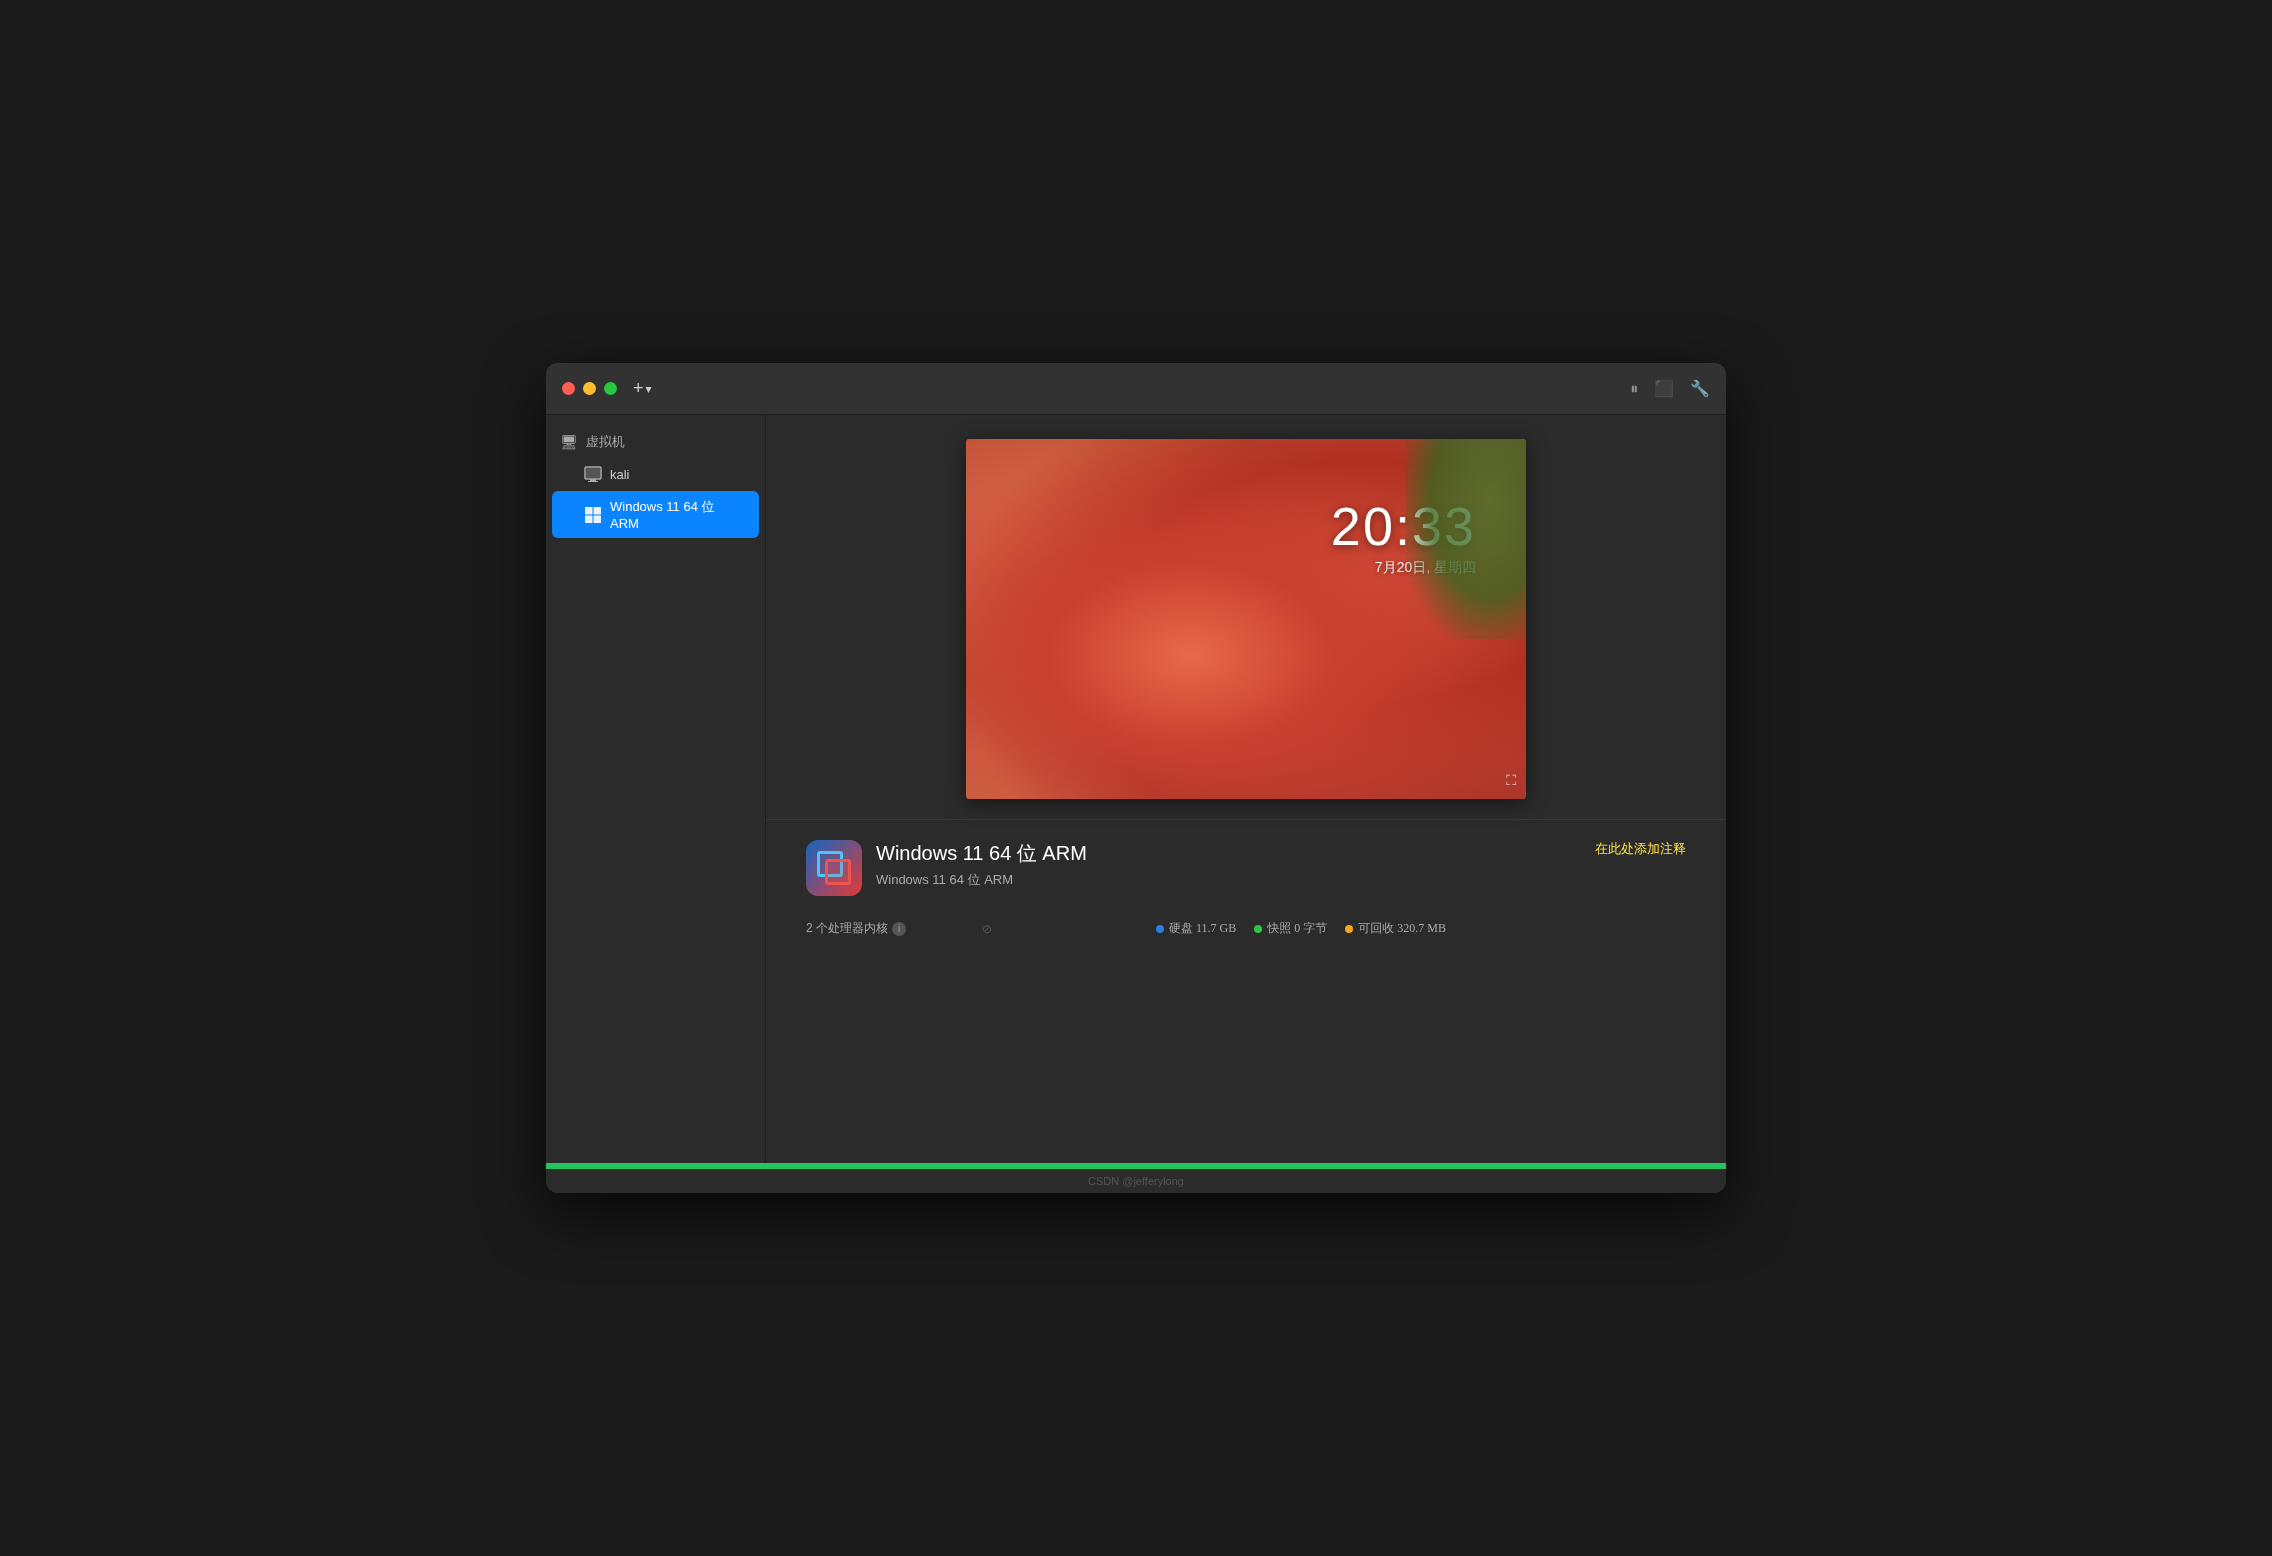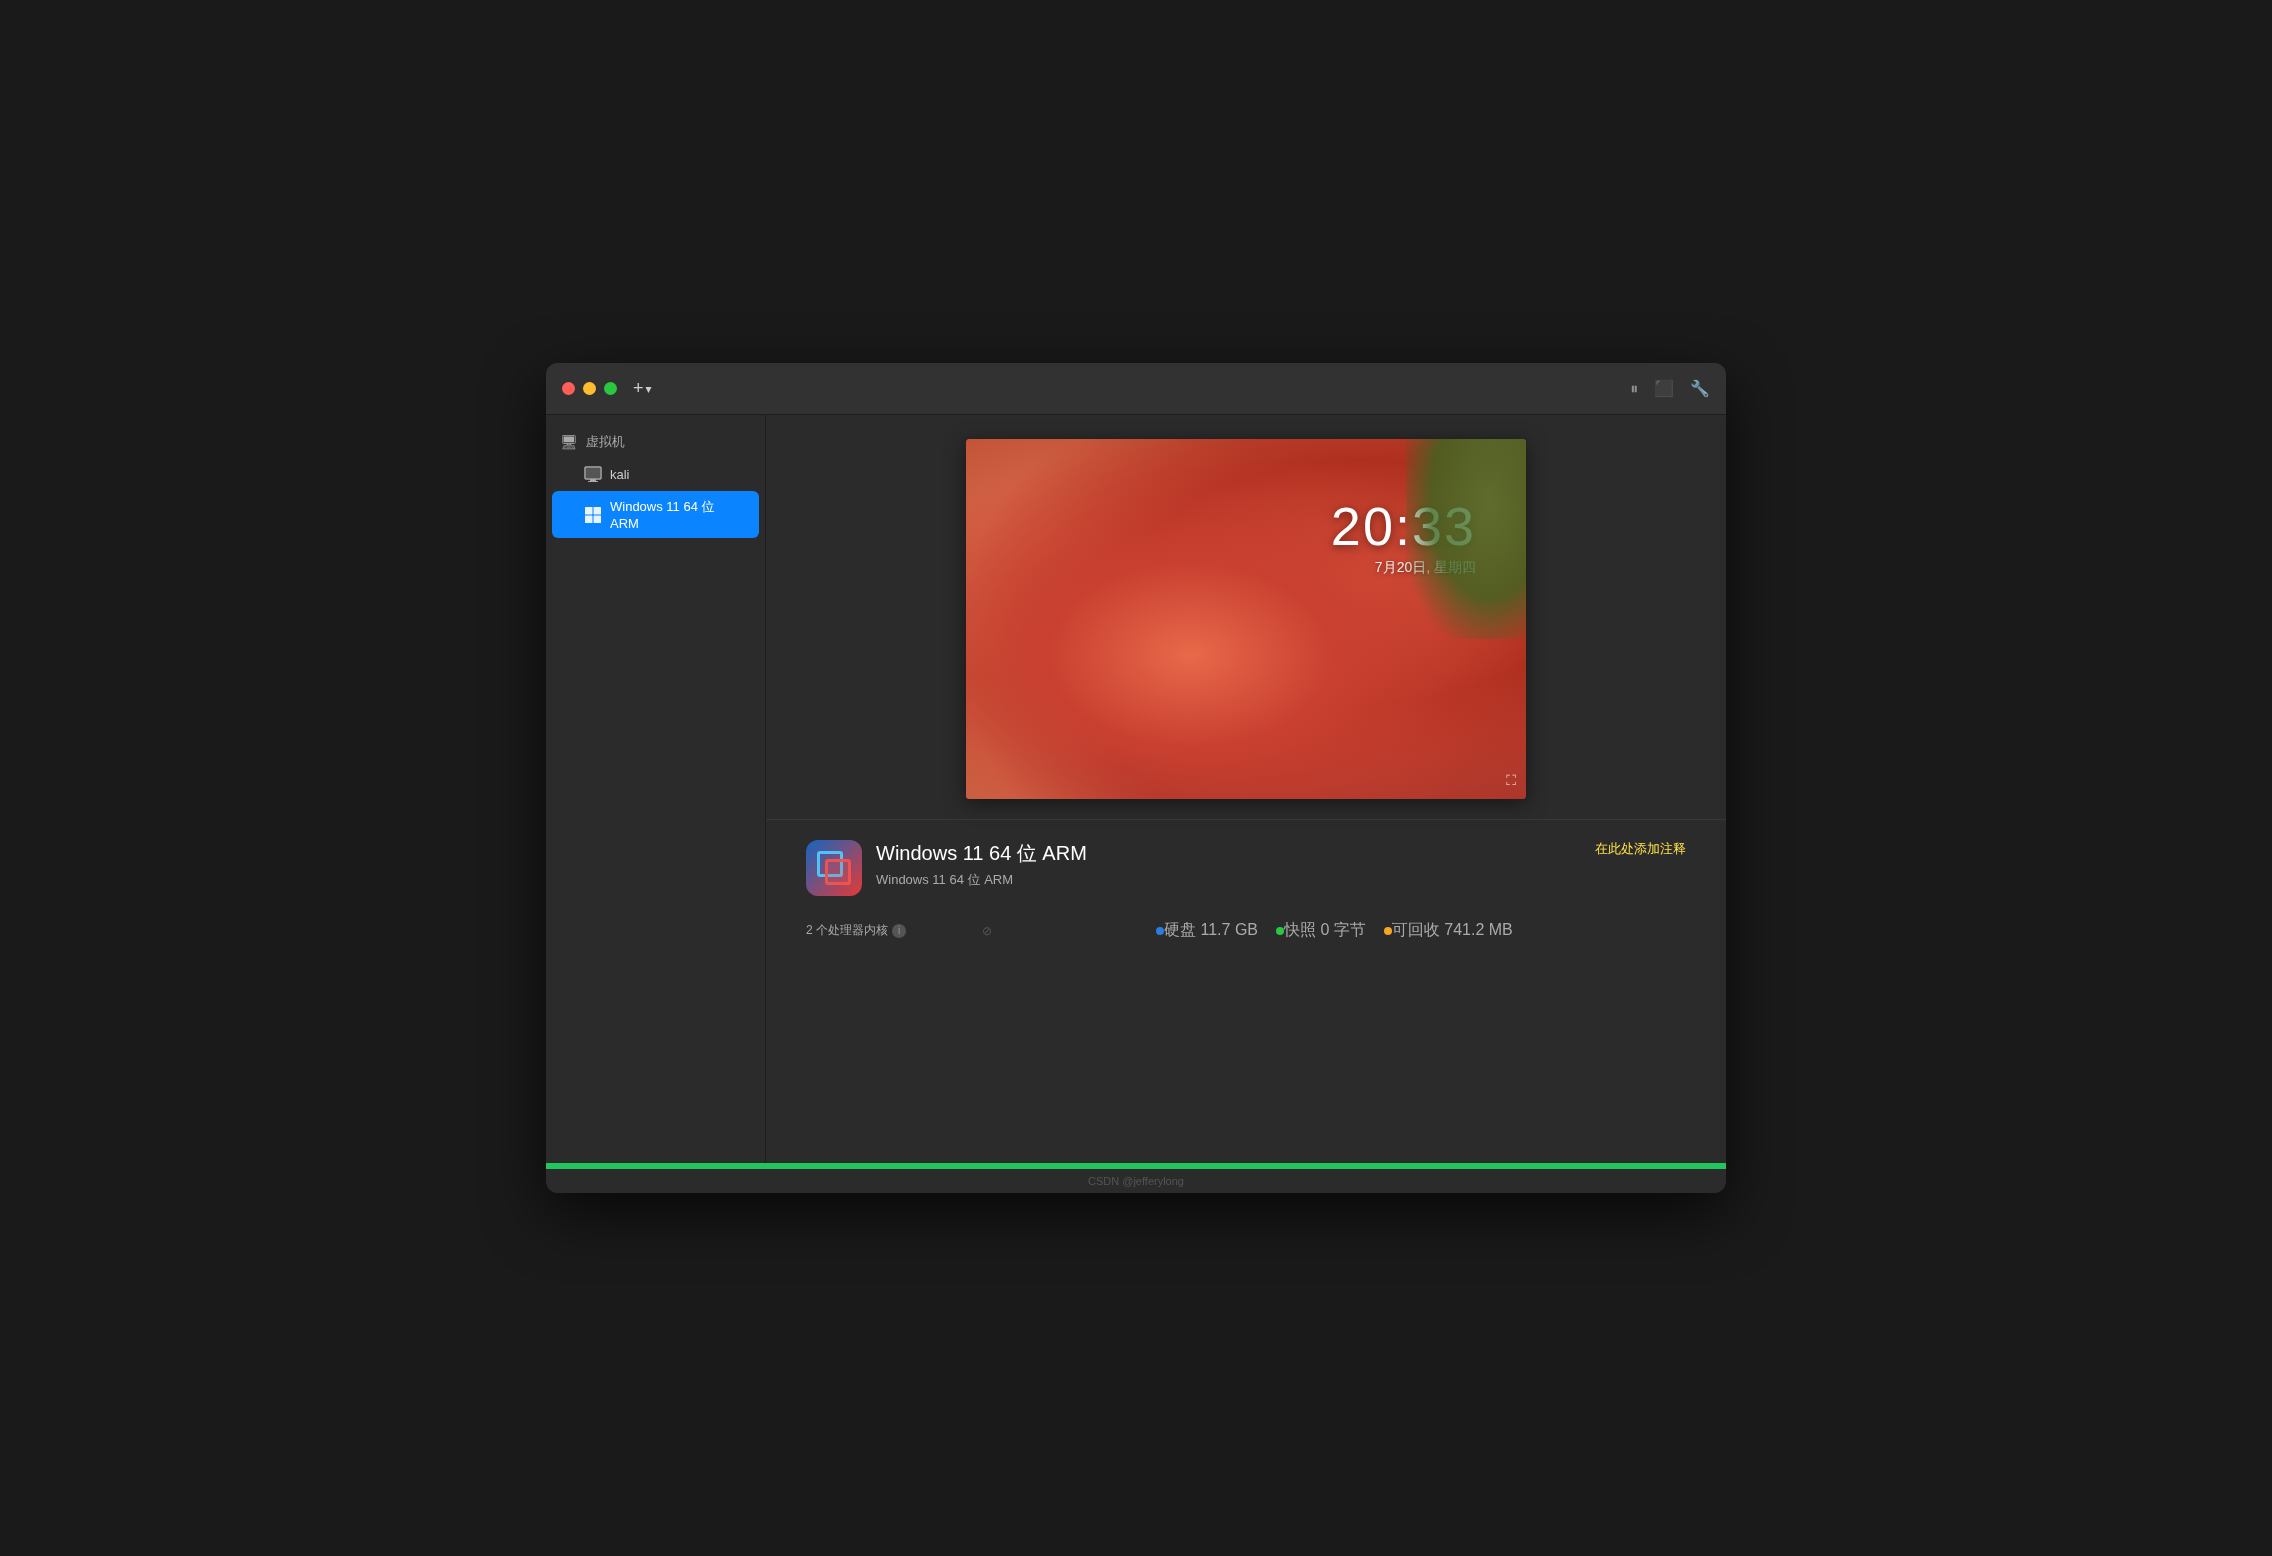--- a/index.html
+++ b/index.html
@@ -333,22 +333,24 @@
     }
     .disk-legend {
       display: flex;
       align-items: center;
       gap: 18px;
       margin-left: 154px;
     }
     .legend-item {
       display: flex;
       align-items: center;
-      font-size: 16px;
+      gap: 5px;
+      font-size: 12px;
       color: #aaa;
+      font-family: Liberation Serif, serif;
     }
     .legend-dot {
       width: 8px;
       height: 8px;
       border-radius: 50%;
     }
     .dot-blue { background: #2a7de1; }
     .dot-green { background: #28c840; }
     .dot-orange { background: #f5a623; }
     .bottom-bar {
@@ -463,21 +465,21 @@
             <div class="legend-item">
               <div class="legend-dot dot-blue"></div>
               <span>硬盘  11.7 GB</span>
             </div>
             <div class="legend-item">
               <div class="legend-dot dot-green"></div>
               <span>快照  0 字节</span>
             </div>
             <div class="legend-item">
               <div class="legend-dot dot-orange"></div>
-              <span>可回收  741.2 MB</span>
+              <span>可回收  320.7 MB</span>
             </div>
           </div>
         </div>
       </div>
     </div>
   </div>
 
   <div class="bottom-bar">
     <span>CSDN @jefferylong</span>
   </div>

